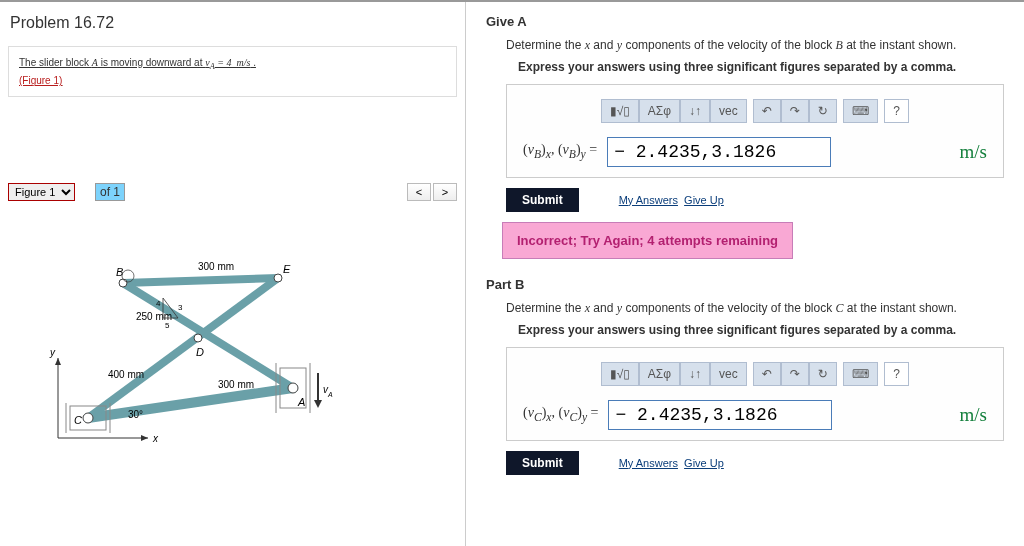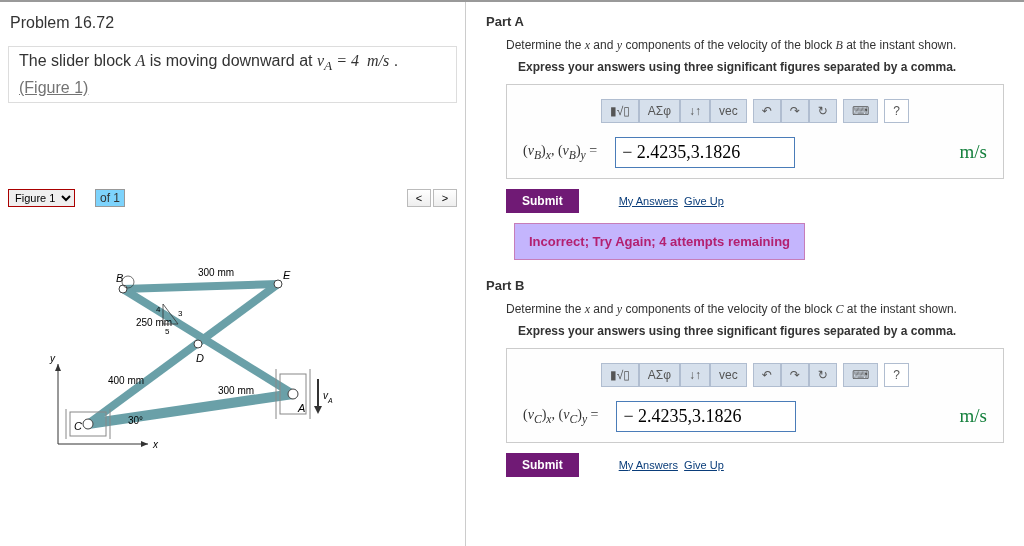--- a/index.html
+++ b/index.html
@@ -26,27 +26,28 @@
       overflow: hidden;
     }
     .problem-title {
       font-size: 16px;
       font-weight: normal;
       margin-bottom: 14px;
       padding-left: 2px;
     }
     .problem-box {
       border: 1px solid #ddd;
-      padding: 2px 10px;
+      padding: 8px 10px;
       margin-bottom: 16px;
-      font-size: 16px;
+      font-size: 10px;
       line-height: 1.5;
+      text-decoration: underline;
     }
     .problem-box a {
-      color: #737373;
+      color: #b91c1c;
       text-decoration: underline;
     }
     .figure-nav {
       display: flex;
       align-items: center;
       gap: 20px;
       margin-bottom: 12px;
     }
     .figure-nav select {
       font-size: 11px;
@@ -120,72 +121,72 @@
       display: flex;
       align-items: center;
       gap: 2px;
       color: #555;
     }
     .tool-btn.gap { margin-left: 6px; }
     .tool-btn.help { background: #fff; margin-left: 6px; }
     .answer-line {
       display: flex;
       align-items: center;
-      gap: 18px;
+      gap: 10px;
       font-size: 13px;
     }
     .answer-label {
       font-family: 'Times New Roman', serif;
       font-size: 14px;
     }
     .answer-input {
       border: 1px solid #4a7cb8;
       padding: 4px 6px;
-      font-family: Liberation Serif, serif;
+      font-family: Liberation Mono, monospace;
       font-size: 18px;
-      width: 180px;
+      width: 224px;
     }
     .answer-unit {
       margin-left: auto;
       font-family: 'Times New Roman', serif;
       font-size: 19px;
       color: #15803d;
     }
     .submit-row {
       display: flex;
       align-items: center;
       gap: 24px;
       margin-left: 20px;
       margin-bottom: 10px;
     }
     .submit-btn {
-      background: #701a75;
+      background: #0f172a;
       color: #fff;
       border: none;
       padding: 5px 16px;
       font-size: 12px;
       font-weight: bold;
       cursor: pointer;
     }
     .answer-links {
       font-size: 11px;
       padding-left: 16px;
     }
     .answer-links a {
       color: #0a3d7a;
       text-decoration: underline;
     }
     .feedback {
       border: 1px solid #c77db8;
-      background: #c4b5fd;
+      background: #f9a8d4;
       color: #b32070;
       font-weight: bold;
       font-size: 13px;
       padding: 10px 14px;
-      margin-left: 28px;
+      margin-left: 16px;
       margin-bottom: 18px;
       display: inline-block;
     }
     .ital { font-style: italic; font-family: 'Times New Roman', serif; }
   </style>
 </head>
 <body>
 
 <div class="container">
 
@@ -260,21 +261,21 @@
 
         <line x1="290" y1="145" x2="290" y2="175" stroke="#333" stroke-width="2"></line>
         <polygon points="290,180 286,172 294,172" fill="#333"></polygon>
         <text x="295" y="165" font-size="10" font-style="italic">v<tspan baseline-shift="sub" font-size="7">A</tspan></text>
       </svg>
     </div>
   </div>
 
   <div class="right-panel">
     
-    <div class="part-label">Part A</div>
+    <div class="part-label">Give A</div>
     <div class="part-desc">
       <span>Determine the </span><span class="ital">x</span><span> and </span><span class="ital">y</span><span> components of the velocity of the block </span><span class="ital">B</span><span> at the instant shown.</span>
     </div>
     <div class="part-bold">Express your answers using three significant figures separated by a comma.</div>
 
     <div class="answer-box">
       <div class="toolbar">
         <button class="tool-btn">▮√▯</button>
         <button class="tool-btn">ΑΣφ</button>
         <button class="tool-btn">↓↑</button>

